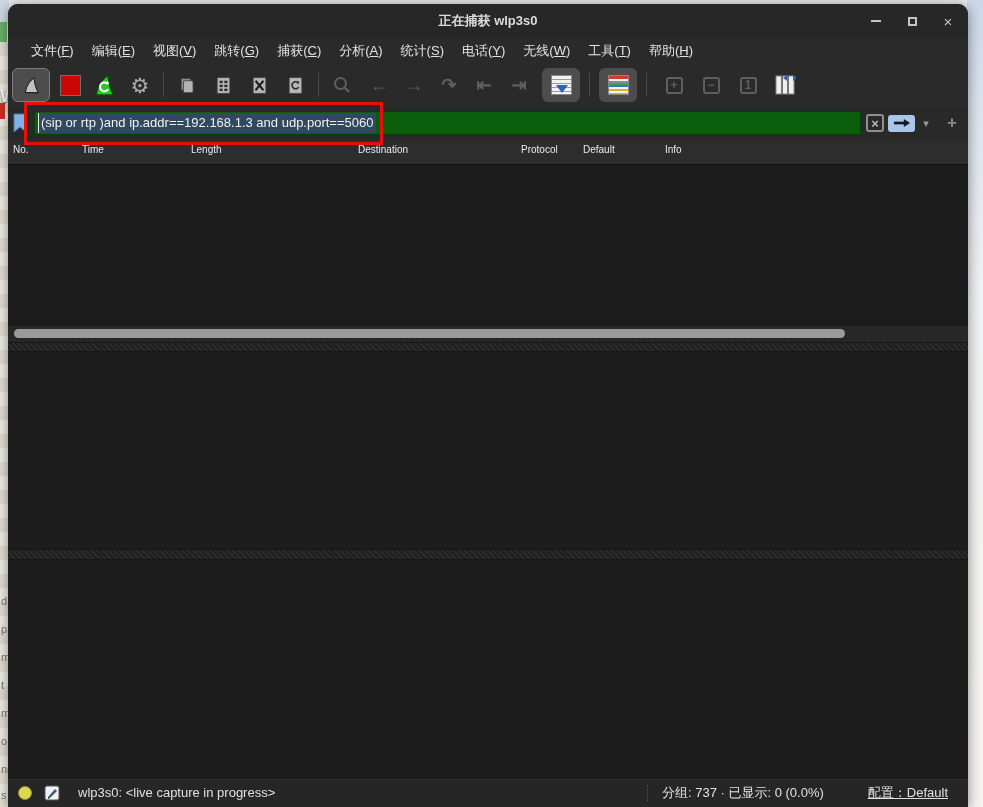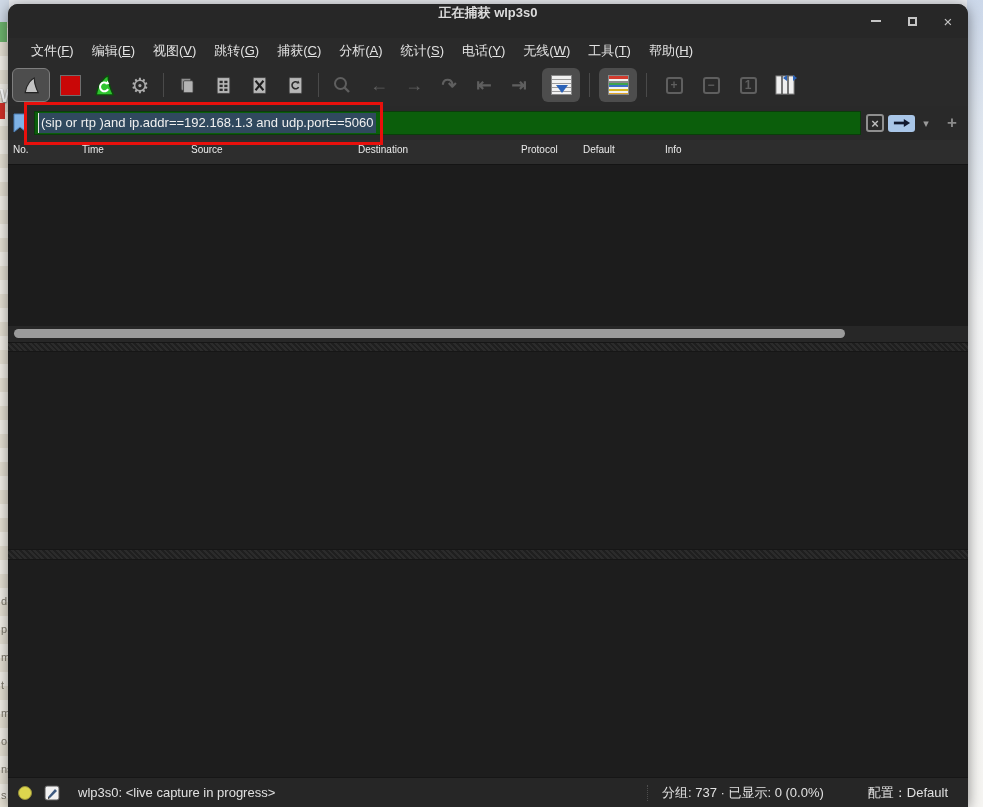--- a/index.html
+++ b/index.html
@@ -18,21 +18,21 @@
   .frag-red { position:absolute; left:0; top:103px; width:5px; height:16px; background:#d03028; }
   .frag-letter { position:absolute; left:1px; width:8px; color:#7d786c; font-size:11px; overflow:hidden; }
 
   
   .window { position:absolute; left:8px; top:4px; width:960px; height:803px;
     background:#2a2a2a; border-radius:10px 10px 0 0; display:flex; flex-direction:column;
     box-shadow:0 2px 14px rgba(0,0,0,.45); color:#e4e4e4; }
 
   
   .titlebar { height:34px; flex:0 0 34px; position:relative; display:flex;
-    justify-content:center; background:#272727; border-radius:10px 10px 0 0; }
+    align-items:center; justify-content:center; background:#272727; border-radius:10px 10px 0 0; }
   .title { font-size:13px; font-weight:600; color:#dcdcdc; }
   .win-controls { position:absolute; right:8px; top:0; height:34px; display:flex; align-items:center; gap:12px; }
   .wbtn { width:24px; height:24px; display:flex; align-items:center; justify-content:center;
     color:#c5c5c5; font-size:15px; cursor:default; }
   .min-glyph { width:10px; height:2px; background:#c5c5c5; display:block; }
   .max-glyph { width:9px; height:9px; border:2px solid #c5c5c5; display:block; }
 
   
   .menubar { height:26px; flex:0 0 26px; display:flex; align-items:center; padding-left:14px; background:#2a2a2a; }
   .menu-item { font-size:13px; color:#e2e2e2; padding:2px 9px; white-space:nowrap; }
@@ -98,21 +98,21 @@
 
   
   .statusbar { flex:0 0 30px; background:#262626; border-top:1px solid #161616;
     display:flex; align-items:center; font-size:13px; color:#e0e0e0; padding:0 20px 0 10px; }
   .expert-dot { width:14px; height:14px; border-radius:50%; background:#ddd64e;
     border:1px solid #97913a; margin-right:12px; }
   .note-icon { width:16px; height:16px; margin-right:18px; }
   .sb-spacer { flex:1; }
   .sb-sep { width:1px; height:16px; border-left:1px dotted #4d4d4d; margin:0 14px; }
   .sb-packets { white-space:nowrap; }
-  .sb-profile { white-space:nowrap; margin-left:44px; }
+  .sb-profile { white-space:nowrap; margin-left:44px;text-decoration:underline; }
 </style>
 </head>
 <body>
 
 <div class="desktop-left"></div>
 <div class="desktop-right"></div>
 <div class="frag-blue"></div>
 <div class="frag-green"></div>
 <div class="frag-w">W</div>
 <div class="frag-red"></div>
@@ -272,21 +272,21 @@
           <path d="M12 0.5 L19 5 L12 9.5 Z" fill="#10182e"></path>
         </svg>
     </div>
     <div class="caret">▾</div>
     <div class="add-btn">+</div>
   </div>
 
   <div class="header-row">
     <span style="left:5px">No.</span>
     <span style="left:74px">Time</span>
-    <span style="left:183px">Source</span>
+    <span style="left:183px">Length</span>
     <span style="left:350px">Destination</span>
     <span style="left:513px">Protocol</span>
     <span style="left:575px">Default</span>
     <span style="left:657px">Info</span>
   </div>
 
   <div class="packet-list"></div>
   <div class="hscroll">
     <div class="thumb"></div>
   </div>

